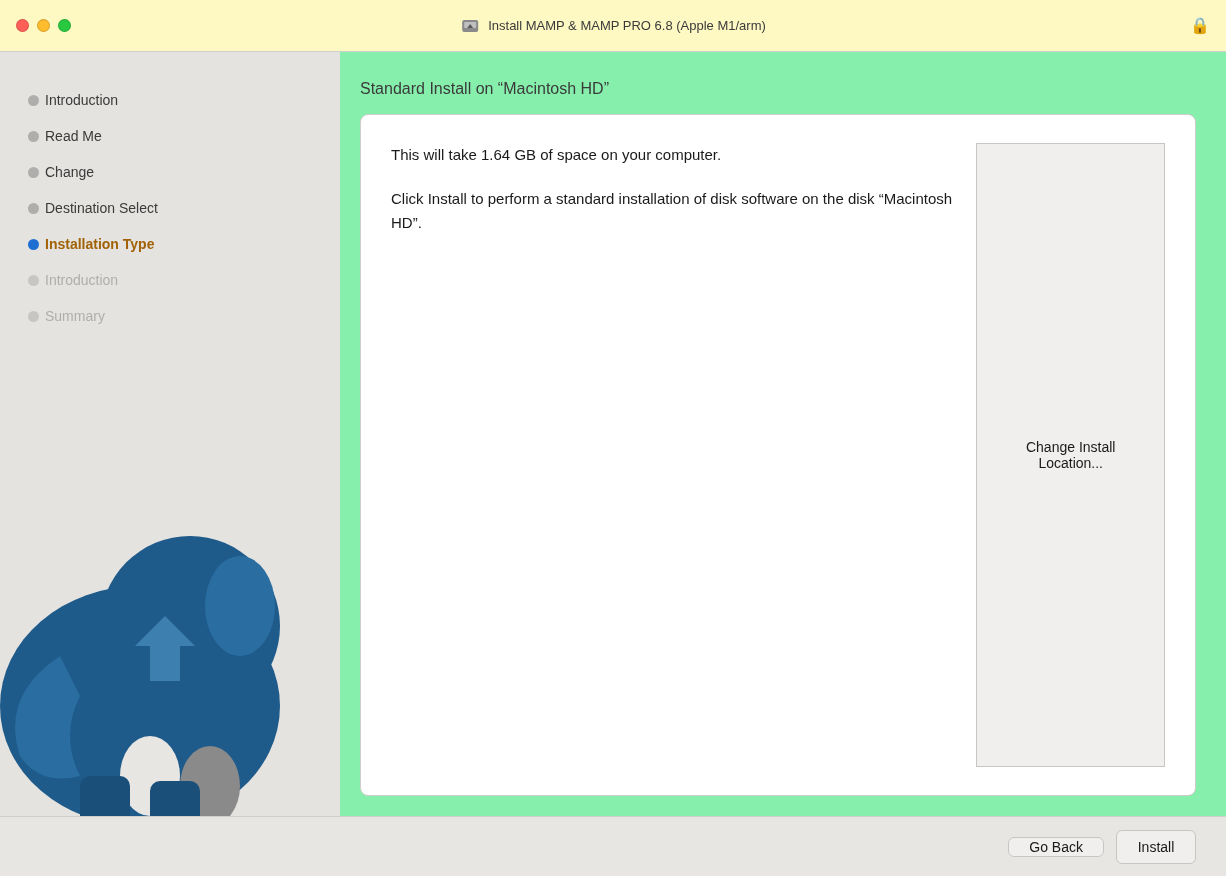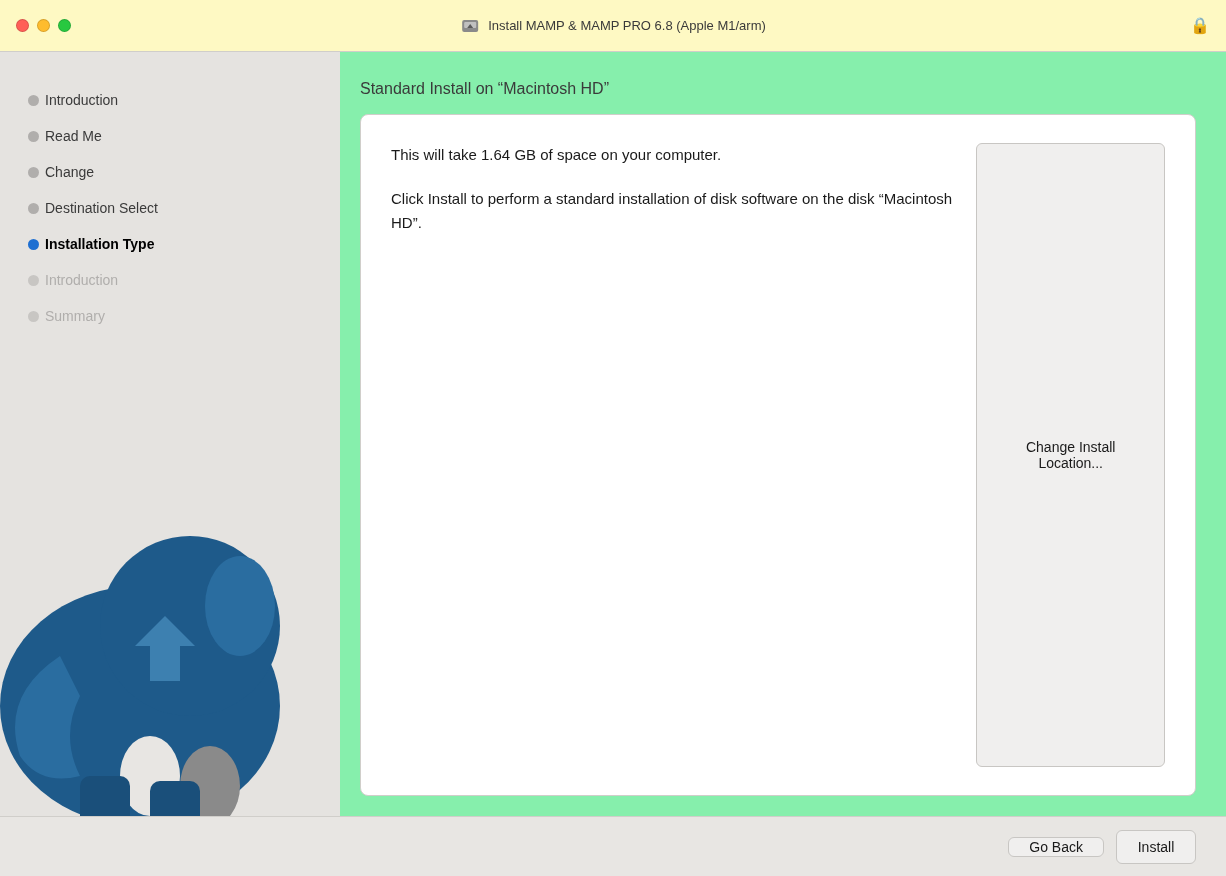--- a/index.html
+++ b/index.html
@@ -116,21 +116,21 @@
     .dot-future { background: #c8c6c3; }
 
     .sidebar-label {
       font-size: 14px;
       color: #3a3a3a;
     }
 
     .sidebar-label-active {
       font-weight: 700;
       font-size: 14px;
-      color: #000000;
+      color: #a16207;
     }
 
     .sidebar-label-future {
       font-size: 14px;
       color: #b0aeac;
     }
 
     
     .elephant-container {
       position: absolute;
@@ -184,21 +184,21 @@
     }
 
     .content-actions {
       display: flex;
       justify-content: flex-end;
     }
 
     .btn-change-location {
       background: #f0efee;
       border: 1px solid #c8c6c3;
-      border-radius: 6px;
+      border-radius: 0;
       padding: 7px 16px;
       font-size: 14px;
       color: #1a1a1a;
       cursor: pointer;
       font-family: inherit;
     }
 
     
     .bottom-bar {
       width: 100%;

